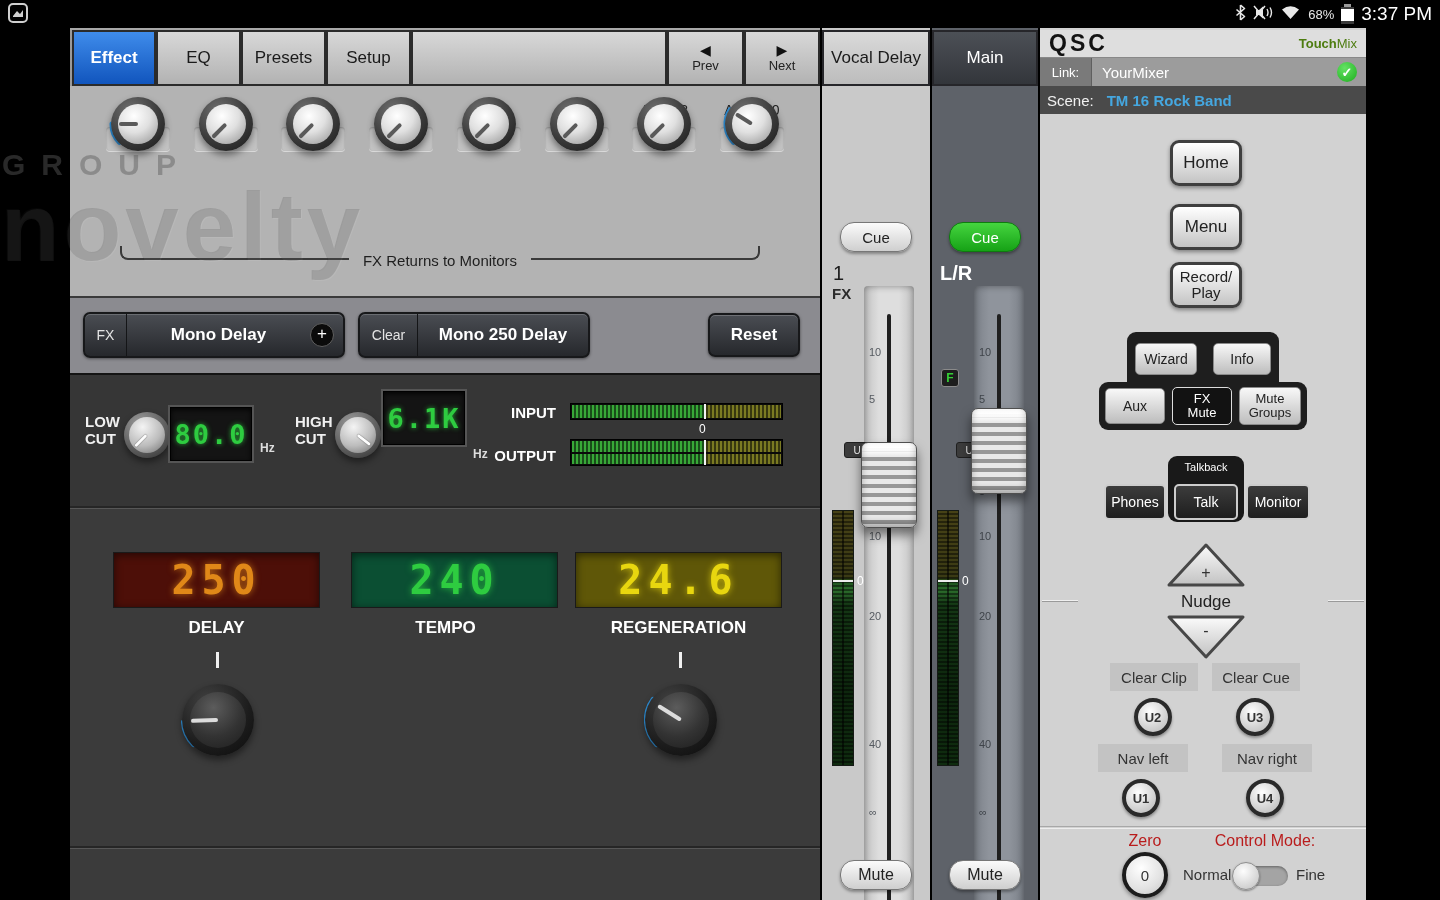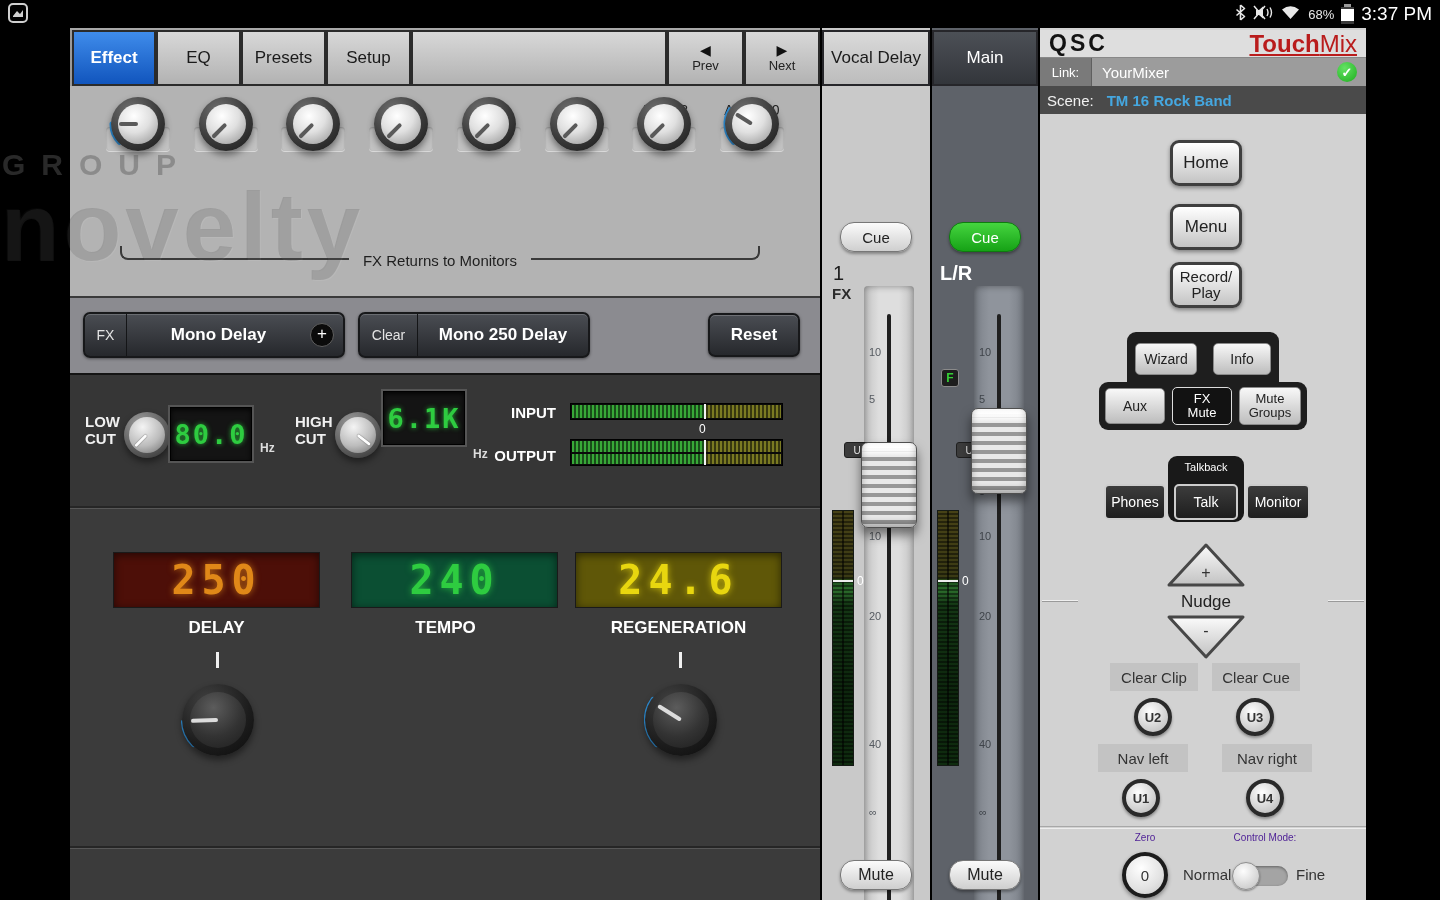--- a/index.html
+++ b/index.html
@@ -150,21 +150,21 @@
   .v-meter .zline { position:absolute; left:0; right:0; top:27%; height:2px; background:#ececec; }
   .f-badge { position:absolute; width:18px; height:18px; background:#1d1d1d; border:1px solid #8a8a8a;
     border-radius:3px; color:#35d035; font-size:12px; font-weight:bold;
     display:flex; align-items:center; justify-content:center; }
 
   
   .right-panel { position:absolute; left:1040px; top:0; width:326px; height:872px; background:#d2d2d2; }
   .rp-header { position:absolute; left:0; top:2px; width:326px; height:28px; background:#dedede;
     border-bottom:1px solid #888; display:flex; align-items:center; padding:0 9px; }
   .qsc { font-weight:bold; font-size:23px; letter-spacing:3px; color:#121212; }
-  .touchmix { margin-left:auto; font-size:24px; color:#b91c1c;text-decoration:underline; }
+  .touchmix { margin-left:auto; font-size:13px; color:#4d7c0f; }
   .touchmix b { font-weight:bold; }
   .rp-link { position:absolute; left:0; top:30px; width:326px; height:28px; background:#9c9c9c;
     display:flex; align-items:center; }
   .rp-link .llab { width:52px; height:28px; background:#7a7a7a; border-right:1px solid #5f5f5f;
     color:#fff; font-size:13px; display:flex; align-items:center; justify-content:center; }
   .rp-link .lval { color:#fff; font-size:15px; margin-left:10px; }
   .check { margin-left:auto; margin-right:9px; width:20px; height:20px; border-radius:50%;
     background:radial-gradient(circle at 38% 30%, #64e264, #1dad1d); color:#fff; font-size:13px; font-weight:bold;
     display:flex; align-items:center; justify-content:center; }
   .rp-scene { position:absolute; left:0; top:58px; width:326px; height:28px; background:#4a4a4a;
@@ -194,21 +194,21 @@
   .fn-label { position:absolute; height:28px; background:#c3c3c3; color:#333; font-size:15px;
     display:flex; align-items:center; justify-content:center; }
   .btn-u { position:absolute; width:38px; height:38px; border-radius:50%; border:4px solid #2a2a2a;
     background:radial-gradient(circle at 40% 32%, #fff, #d2d2d2 60%, #b6b6b6); font-size:13px; font-weight:bold;
     color:#333; display:flex; align-items:center; justify-content:center; box-shadow:0 2px 3px rgba(0,0,0,.35); }
   .btn-zero { position:absolute; width:46px; height:46px; border-radius:50%; border:4px solid #1c1c1c;
     background:radial-gradient(circle at 40% 32%, #fff, #e2e2e2 60%, #c6c6c6); font-size:15px; color:#333;
     display:flex; align-items:center; justify-content:center; box-shadow:0 2px 4px rgba(0,0,0,.4); }
   .ftr-divider { position:absolute; left:0; top:712px; width:326px; height:3px;
     border-top:1px solid #a8a8a8; border-bottom:1px solid #eee; }
-  .ctrl-label { position:absolute; font-size:10px; color:#4c1d95; }
+  .ctrl-label { position:absolute; font-size:16px; color:#b91c1c; }
   .toggle-lab { position:absolute; font-size:15px; color:#333; }
   .toggle { position:absolute; width:54px; height:20px; border-radius:10px; background:#a4a4a4;
     box-shadow:inset 0 1px 3px rgba(0,0,0,.4); }
   .toggle .tknob { position:absolute; left:-2px; top:-4px; width:28px; height:28px; border-radius:50%;
     background:radial-gradient(circle at 40% 32%, #fdfdfd, #d2d2d2 70%, #b2b2b2); border:1px solid #8f8f8f;
     box-shadow:0 1px 2px rgba(0,0,0,.4); }
 </style>
 </head>
 <body>
 

